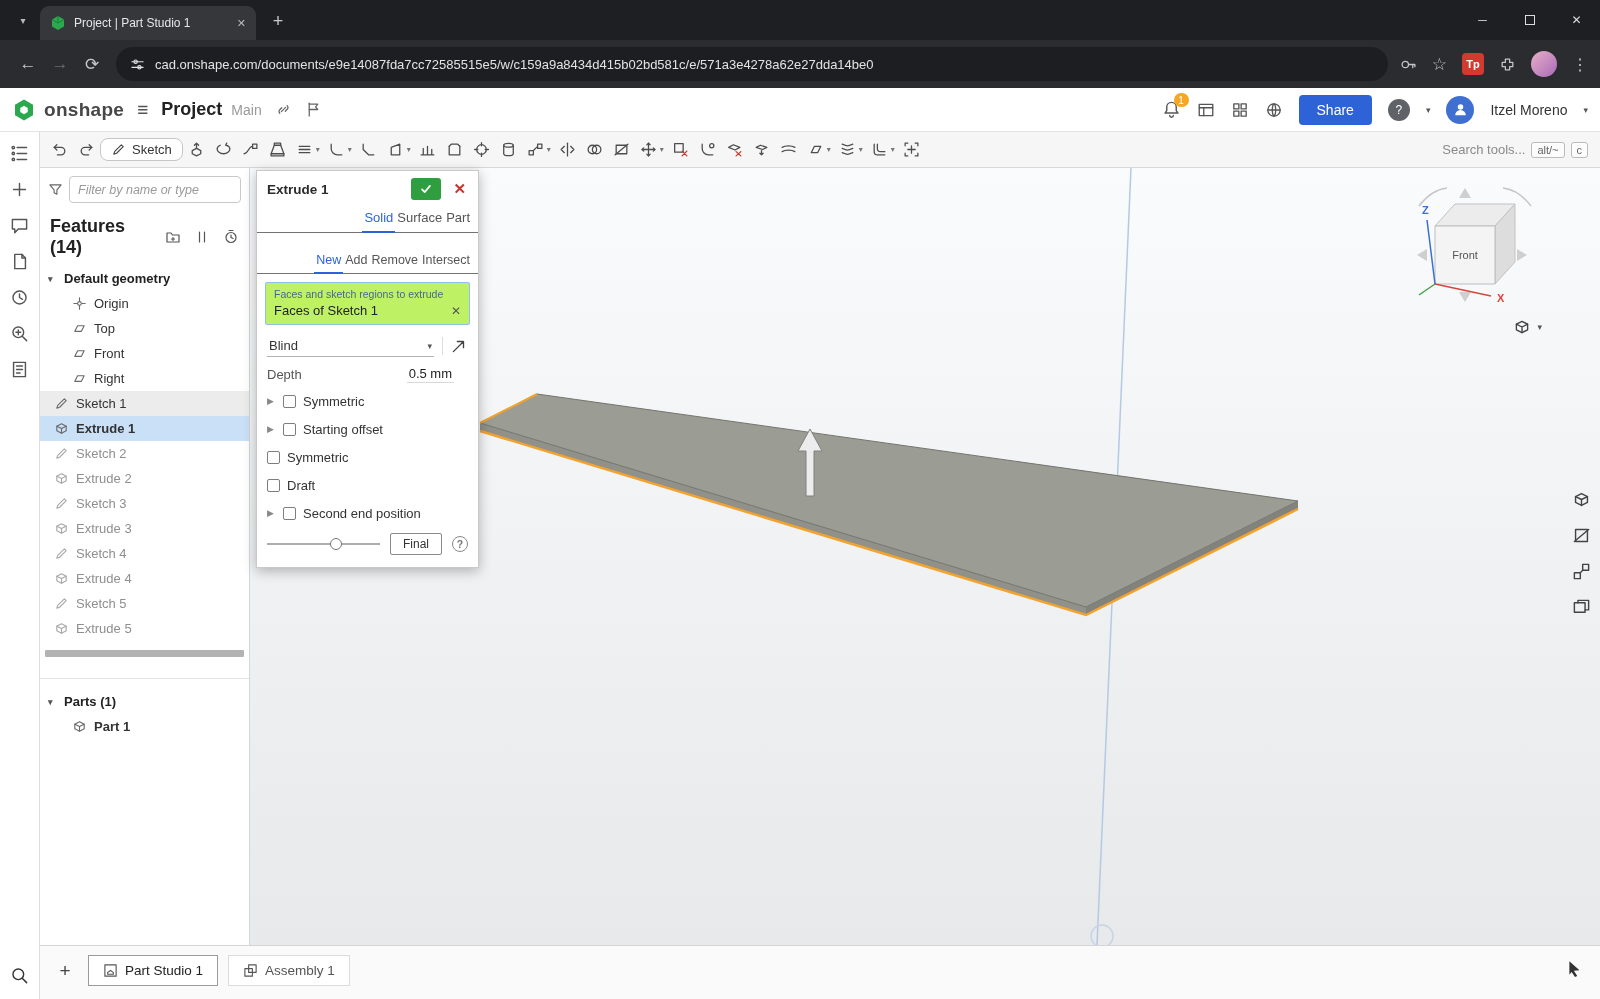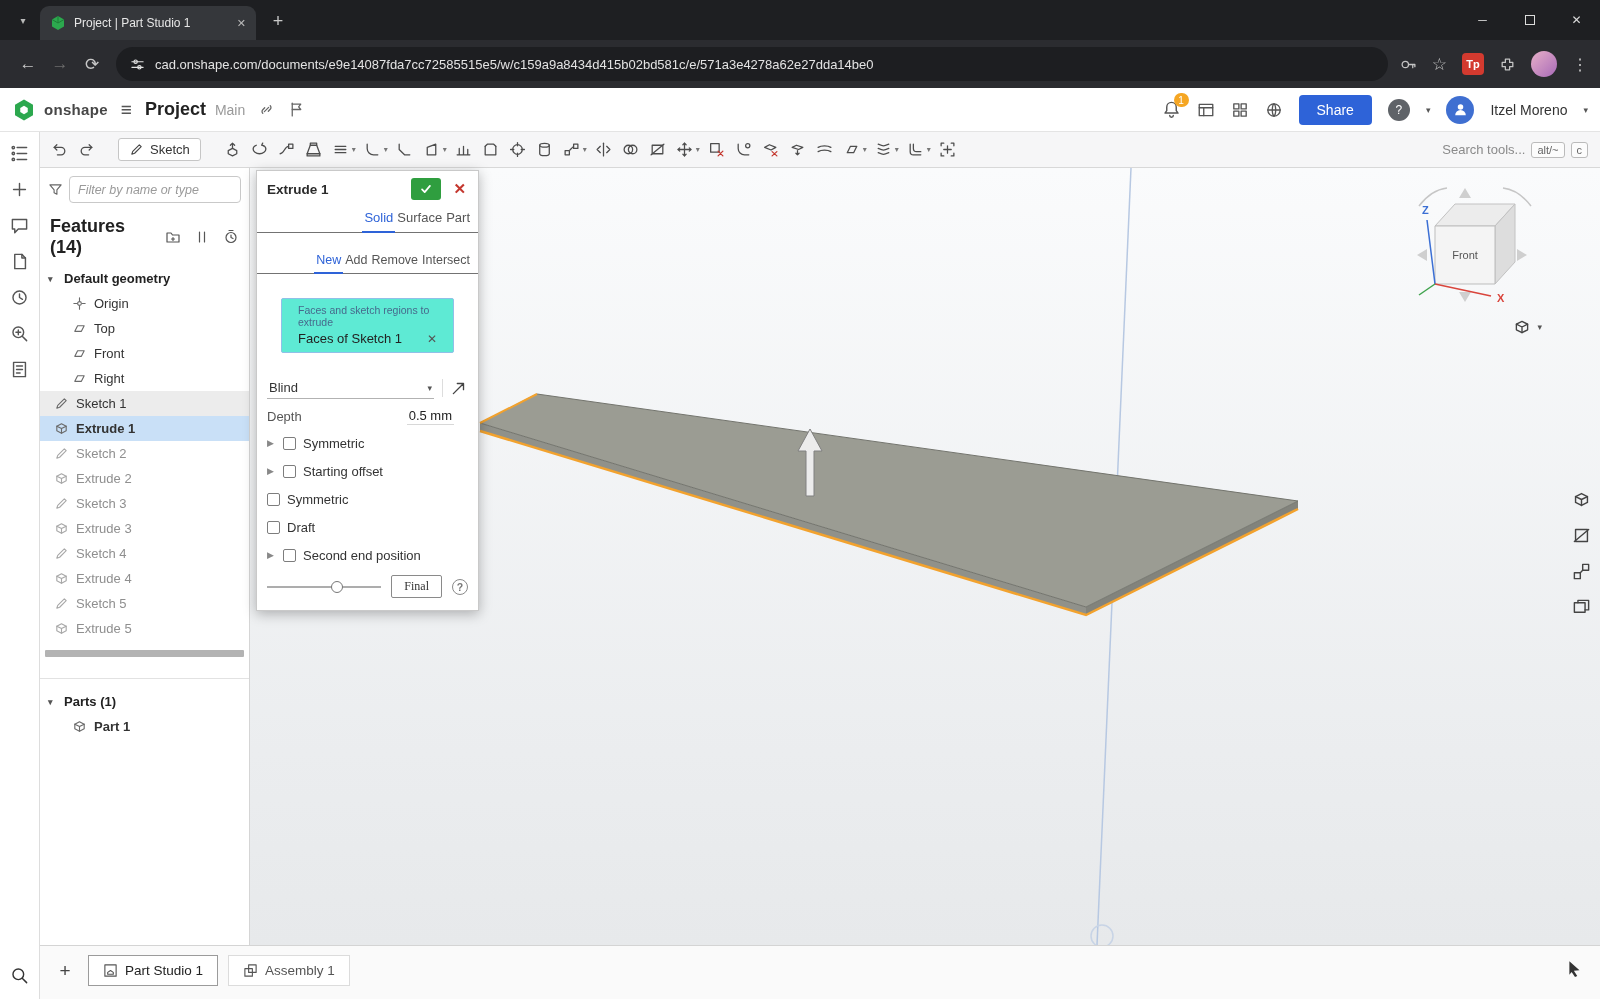--- a/index.html
+++ b/index.html
@@ -23,40 +23,40 @@
 .navbtn.dim{color:#6c6c6c}
 .urlbox{flex:1;height:34px;background:#1d1e21;border-radius:17px;margin:0 12px 0 8px;display:flex;align-items:center;gap:10px;padding:0 14px;color:#e3e3e3;font-size:13px;white-space:nowrap;overflow:hidden}
 .ab-icons{display:flex;align-items:center;gap:15px;color:#c4c4c4}
 .tp-badge{width:22px;height:22px;border-radius:4px;background:#d33a2f;color:#fff;font-size:11px;font-weight:bold;display:flex;align-items:center;justify-content:center}
 .avatar-sm{width:26px;height:26px;border-radius:50%;background:linear-gradient(135deg,#e8b0c8,#a86ab8)}
 .dots{font-size:16px;color:#c4c4c4}
 
 
 .osheader{height:44px;background:#fff;border-bottom:1px solid #e4e4e4;display:flex;align-items:center;padding:0 12px;gap:13px}
 .logo{display:flex;align-items:center;gap:8px}
-.logo-text{font-size:15px;color:#474747;font-weight:600;letter-spacing:.3px}
+.logo-text{font-size:19px;color:#474747;font-weight:600;letter-spacing:.3px}
 .hamburger{font-size:19px;color:#555}
 .doc-title{font-size:18px;font-weight:700;color:#222}
 .ws{font-size:14px;color:#999;margin-left:-4px}
 .hicon{color:#666;display:flex}
 .os-right{margin-left:auto;display:flex;align-items:center;gap:16px;color:#555}
 .bell{position:relative;display:flex}
 .badge{position:absolute;top:-7px;right:-8px;background:#f5a623;color:#fff;font-size:10px;border-radius:8px;min-width:15px;height:14px;display:flex;align-items:center;justify-content:center;padding:0 3px}
 .share-btn{background:#2e63d8;color:#fff;font-size:14px;border:none;border-radius:4px;padding:7px 18px;font-family:inherit}
 .help{width:22px;height:22px;border-radius:50%;background:#5f6368;color:#fff;font-size:12px;display:flex;align-items:center;justify-content:center}
 .avatar{width:28px;height:28px;border-radius:50%;background:#3f6fd1;display:flex;align-items:center;justify-content:center}
 .uname{font-size:14px;color:#333}
 .carets{font-size:9px;color:#555}
 
 
 .toolbar{height:36px;background:#f6f6f7;border-bottom:1px solid #d8d8d8;display:flex;align-items:center;padding:0 6px}
 .tbtn{height:30px;min-width:27px;display:flex;align-items:center;justify-content:center;color:#4d4d4d}
 .tbtn svg{width:17px;height:17px}
 .tchv{font-size:8px;color:#777;margin:0 3px 0 -2px}
-.sketch-btn{display:flex;align-items:center;gap:6px;border:1px solid #c6c6c6;background:#fff;border-radius:3px;padding:3px 10px;margin:0 18px;font-size:13px;color:#333}
+.sketch-btn{display:flex;align-items:center;gap:6px;border:1px solid #c6c6c6;background:#fff;border-radius:8px;padding:3px 10px;margin:0 0;font-size:13px;color:#333}
 .sketch-btn svg{width:15px;height:15px;color:#444}
 .search-tools{margin-left:auto;display:flex;align-items:center;gap:6px;color:#8a8a8a;font-size:13px;padding-right:6px}
 kbd{border:1px solid #bbb;border-radius:3px;background:#fcfcfc;color:#666;font-size:11px;padding:1px 5px;font-family:"Liberation Sans",sans-serif}
 
 
 .content{display:flex;height:867px}
 .strip{width:40px;background:#fff;border-right:1px solid #ddd;display:flex;flex-direction:column;align-items:center;padding:12px 0 14px;gap:17px;color:#555}
 .strip svg{width:19px;height:19px}
 .strip .last{margin-top:auto;color:#333}
 .rightcol{flex:1;display:flex;flex-direction:column;min-width:0}
@@ -101,40 +101,40 @@
 .dialog{position:absolute;left:6px;top:2px;width:223px;background:#fff;border:1px solid #c9c9c9;box-shadow:0 3px 12px rgba(0,0,0,.28);font-size:13px;color:#333;z-index:5}
 .dlg-head{display:flex;align-items:center;padding:7px 8px 5px 10px;gap:8px}
 .dlg-title{flex:1;font-weight:600;font-size:13.5px;color:#2b2b2b}
 .okbtn{width:30px;height:22px;background:#2f9e3f;border:none;border-radius:3px;display:flex;align-items:center;justify-content:center}
 .okbtn svg{width:14px;height:14px}
 .cancelbtn{background:none;border:none;color:#c4372e;font-size:15px;font-weight:700;padding:0 4px;font-family:inherit}
 .dlg-tabs{display:flex;justify-content:flex-end;border-bottom:1px solid #737373;padding:0 6px}
 .dtab{padding:5px 2px 6px;color:#555;font-size:13px;border-bottom:2px solid transparent;margin-bottom:-1px}
 .dtab.active{color:#2e63d8;border-bottom-color:#2e63d8}
 .dlg-tabs.ops .dtab{font-size:12.5px;padding:20px 2px 5px}
-.sel-box{margin:24px;background:#5eead4;border:1px solid #90c0e8;border-radius:2px;padding:5px 16px 6px}
+.sel-box{margin:8px;background:#bef264;border:1px solid #90c0e8;border-radius:2px;padding:5px 8px 6px}
 .sel-hint{font-size:10.5px;color:#47698c}
 .sel-row{display:flex;align-items:center;margin-top:3px}
 .sel-val{flex:1;font-size:13px;color:#222}
 .sel-x{color:#555;font-size:12px}
 .end-row{display:flex;align-items:center;margin:10px 10px 2px;gap:8px}
 .end-select{flex:1;display:flex;align-items:center;justify-content:space-between;border-bottom:1px solid #b2b2b2;padding:3px 2px}
 .caret{font-size:9px;color:#555}
 .flipicon{width:18px;height:18px;color:#444;border-left:1px solid #ddd;padding-left:7px;box-sizing:content-box}
 .depth-row{display:flex;align-items:center;justify-content:space-between;margin:9px 10px 4px;color:#555}
 .depth-val{color:#222;margin-right:14px;border-bottom:1px solid #d8d8d8;padding:0 2px 1px}
 .opt{display:flex;align-items:center;gap:7px;height:28px;padding:0 10px}
 .ochev{width:9px;font-size:9px;color:#888}
 .cb{width:13px;height:13px;border:1.5px solid #7d7d7d;border-radius:2px;background:#fff;flex:0 0 auto}
 .olabel{color:#333}
 .dlg-foot{display:flex;align-items:center;gap:10px;margin:6px 10px 12px}
 .slider{position:relative;flex:1;height:14px}
 .slider .track{position:absolute;left:0;right:0;top:6px;height:2px;background:#adadad}
 .slider .knob{position:absolute;left:56%;top:1px;width:12px;height:12px;border-radius:50%;background:#fff;border:1.5px solid #777}
-.finalbtn{border:1px solid #8a8a8a;background:#fff;border-radius:2px;font-size:12px;color:#333;padding:3px 12px;font-family:Liberation Serif, serif}
+.finalbtn{border:1px solid #8a8a8a;background:#fff;border-radius:2px;font-size:12px;color:#333;padding:3px 12px;font-family:Liberation Sans, sans-serif}
 .qhelp{width:16px;height:16px;border-radius:50%;border:1.5px solid #8a8a8a;color:#777;font-size:10.5px;font-weight:700;display:flex;align-items:center;justify-content:center}
 
 
 .bottombar{height:54px;background:#fafafa;border-top:1px solid #d4d4d4;display:flex;align-items:flex-start;padding:9px 12px 0;gap:10px}
 .plusbtn{width:26px;height:31px;display:flex;align-items:center;justify-content:center;color:#444;font-size:19px}
 .ptab{height:31px;display:flex;align-items:center;gap:7px;padding:0 14px;font-size:13.5px;background:#fff;border:1px solid #dcdcdc;color:#555}
 .ptab.active{border-color:#9b9b9b;color:#222}
 .ptab svg{width:15px;height:15px;color:#555}
 .cursoricon{margin-left:auto;width:26px;height:26px;color:#333;display:flex;align-items:center;justify-content:center}
 .cursoricon svg{width:18px;height:18px}

